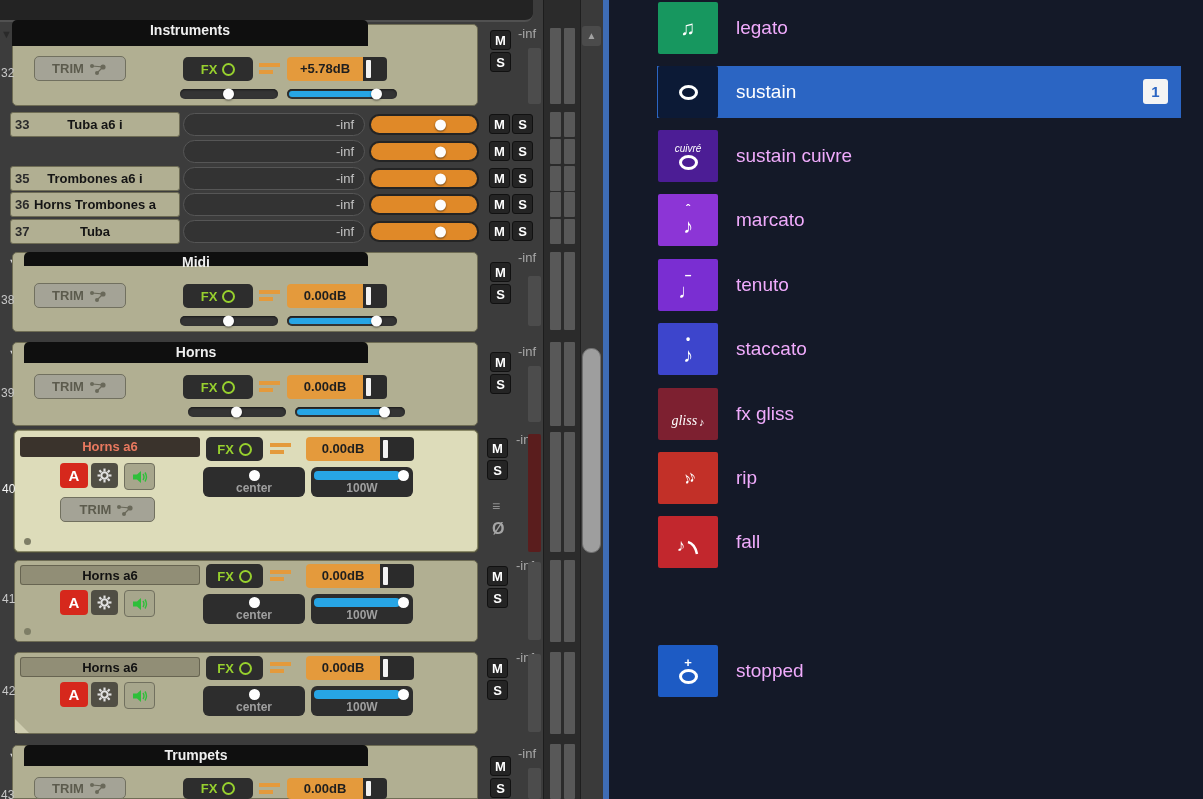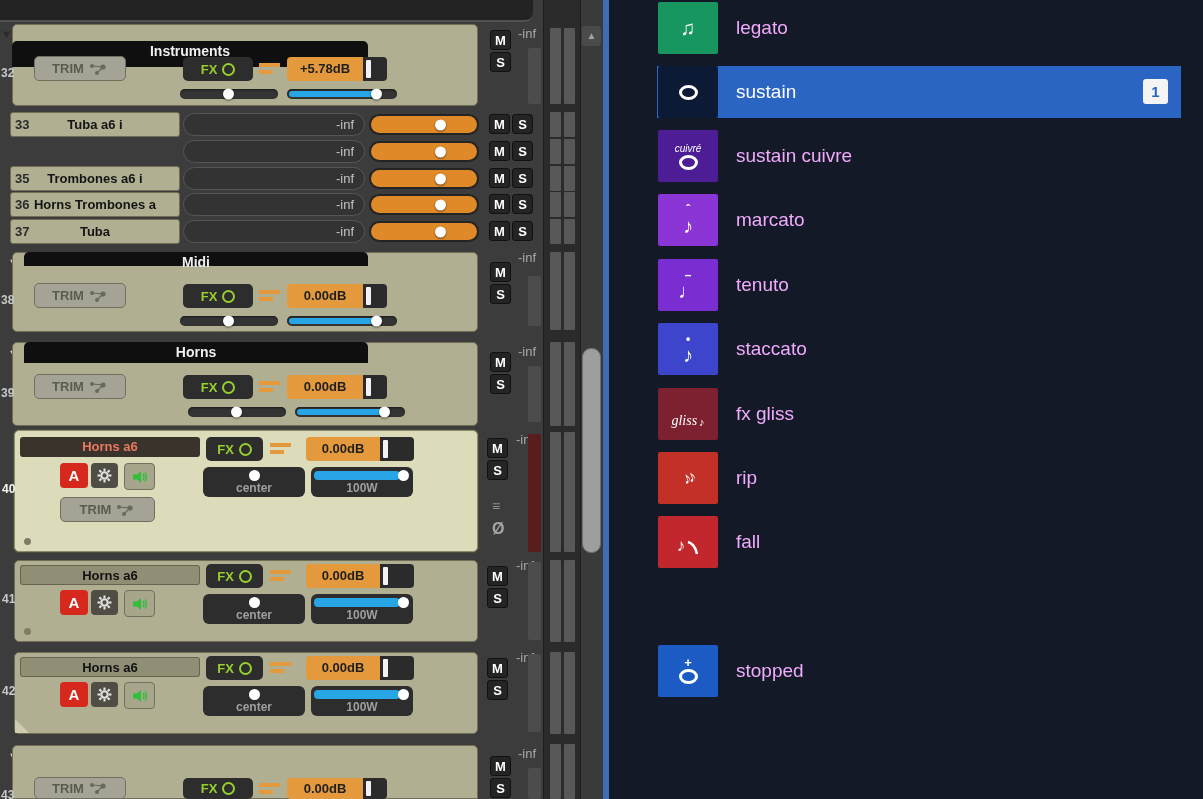--- a/index.html
+++ b/index.html
@@ -5,21 +5,21 @@
   html,body{margin:0;padding:0}
   body{width:1203px;height:799px;position:relative;overflow:hidden;background:#141928;font-family:"Liberation Sans",sans-serif}
   .abs{position:absolute}
   
   .tcp{left:0;top:0;width:543px;height:799px;background:#3c3c3c;overflow:hidden}
   .topbar{left:0;top:0;width:533px;height:20px;background:#232323;border-bottom:2px solid #515151;border-radius:0 0 8px 0}
   .hdr{background:#0f0f0f;color:#efefef;font-weight:bold;font-size:14px;text-align:center;line-height:21px;border-radius:5px 5px 0 0}
   .tri{font-size:11px;color:#d8d8d8;line-height:14px}
   .panel{background:#b1af92;border:1px solid #6f6d55;border-radius:5px;box-sizing:border-box}
   .panel.sel{background:#dddcba;border-color:#8b8a68;box-shadow:0 0 0 1px #4c4c3a}
-  .num{color:#c8c8c8;font-size:12px;font-weight:bold;width:14px;overflow:hidden}
+  .num{color:#c8c8c8;font-size:12px;font-weight:normal;width:14px;overflow:hidden}
   .trim{background:#a4a396;border:1px solid #71705f;border-radius:5px;color:#5c5b4d;font-weight:bold;font-size:13px;display:flex;align-items:center;justify-content:center;gap:4px;box-sizing:border-box}
   .fxbtn{background:#2d2d2d;border-radius:5px;color:#97d02e;font-weight:bold;font-size:13px;display:flex;align-items:center;justify-content:center;gap:5px}
   .fxo{width:9px;height:9px;border:2.5px solid #97d02e;border-radius:50%}
   .dbbox{background:#e49a3c;border-radius:4px 0 0 4px;color:#1f1f1f;font-weight:bold;font-size:13px;text-align:center;box-sizing:border-box}
   .dbslot{background:#2b2b2b;border-radius:0 4px 4px 0}
   .dbhandle{position:absolute;left:3px;top:3px;width:5px;bottom:3px;background:#f2f2f2;border-radius:1px}
   .hsl{background:#343434;border-radius:6px;box-shadow:inset 0 1px 2px #1a1a1a}
   .fill{position:absolute;left:2px;top:2px;bottom:2px;background:#27a5e5;border-radius:4px}
   .knob{position:absolute;width:11px;height:11px;background:#fdfdfd;border-radius:50%;top:50%;transform:translateY(-50%);box-shadow:0 1px 2px rgba(0,0,0,.55)}
   .ms{background:#242424;color:#fff;font-weight:bold;font-size:13px;text-align:center;width:21px;height:20px;line-height:20px;border-radius:3px;border:1px solid #111;box-sizing:border-box}
@@ -68,21 +68,21 @@
 </style>
 </head>
 <body>
 
 <div class="abs tcp">
 
   <div class="abs topbar"></div>
 
   <div class="abs tri" style="left:1px;top:27px;color:#2a2a2a">▼</div>
   <div class="abs panel" style="left:12px;top:24px;width:466px;height:82px"></div>
-  <div class="abs hdr" style="left:12px;top:41px;width:356px;height:26px">Instruments</div>
+  <div class="abs hdr" style="left:12px;top:20px;width:356px;height:26px">Instruments</div>
   <div class="abs num" style="left:1px;top:66px">32</div>
   <div class="abs trim" style="left:34px;top:56px;width:92px;height:25px">
     <span>TRIM</span>
     <svg width="20" height="14" viewBox="0 0 20 14">
         <circle cx="4" cy="4" r="2" fill="#6a695a"></circle>
         <circle cx="15" cy="5" r="2.6" fill="#6a695a"></circle>
         <circle cx="9" cy="11" r="2" fill="#6a695a"></circle>
         <path d="M4 4 L15 5 L9 11" stroke="#6a695a" stroke-width="1.2" fill="none"></path>
       </svg>
   </div>
@@ -392,20 +392,21 @@
       <div class="pwlabel">100W</div>
     </div>
   <div class="abs grip" style="left:15px;top:719px"></div>
   <div class="abs ms" style="left:487px;top:658px">M</div>
   <div class="abs ms" style="left:487px;top:680px">S</div>
   <div class="abs readout" style="left:516px;top:650px">-inf</div>
   <div class="abs sidestrip" style="left:528px;top:654px;width:13px;height:78px"></div>
 
   <div class="abs tri" style="left:8px;top:749px">▼</div>
   <div class="abs panel" style="left:12px;top:745px;width:466px;height:54px;border-radius:5px 5px 0 0"></div>
+  <div class="abs hdr" style="left:24px;top:745px;width:344px;height:21px">Trumpets</div>
   <div class="abs num" style="left:1px;top:788px">43</div>
   <div class="abs trim" style="left:34px;top:777px;width:92px;height:22px">
     <span>TRIM</span>
     <svg width="20" height="14" viewBox="0 0 20 14">
         <circle cx="4" cy="4" r="2" fill="#6a695a"></circle>
         <circle cx="15" cy="5" r="2.6" fill="#6a695a"></circle>
         <circle cx="9" cy="11" r="2" fill="#6a695a"></circle>
         <path d="M4 4 L15 5 L9 11" stroke="#6a695a" stroke-width="1.2" fill="none"></path>
       </svg>
   </div>

